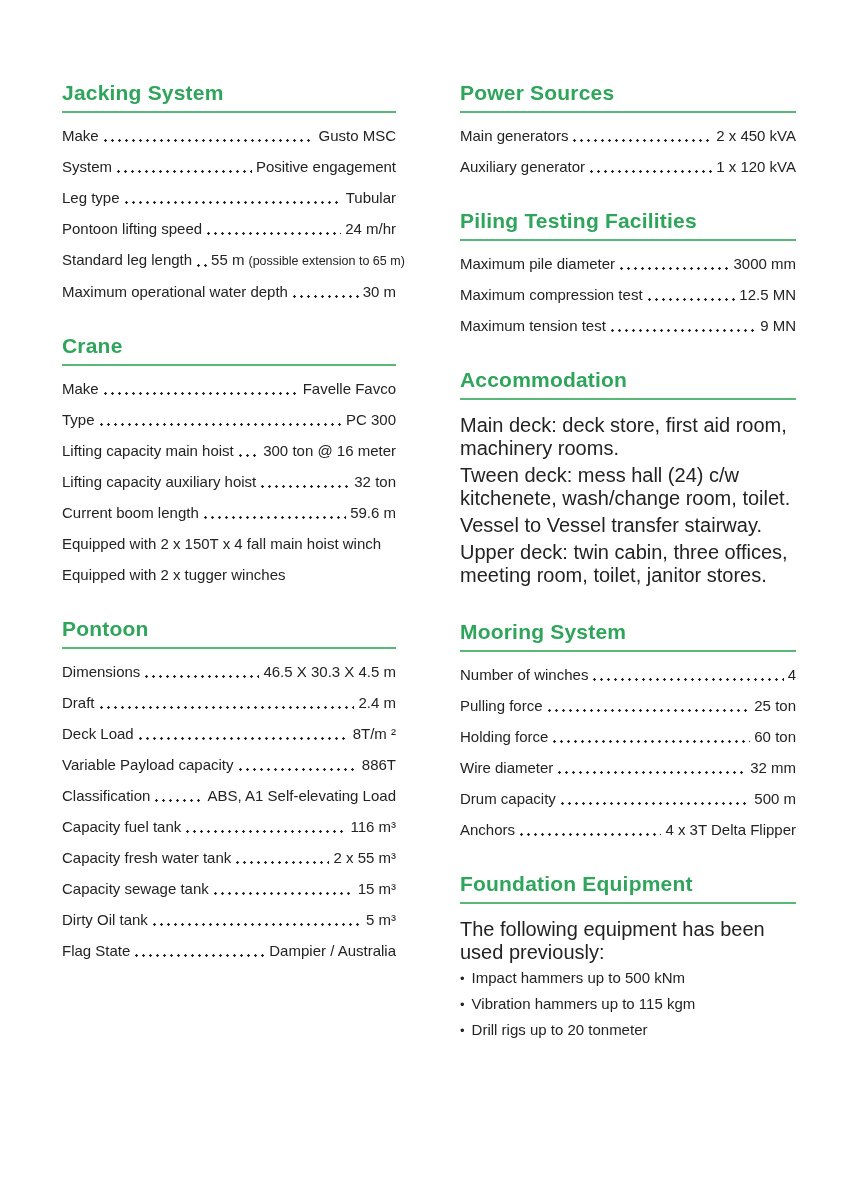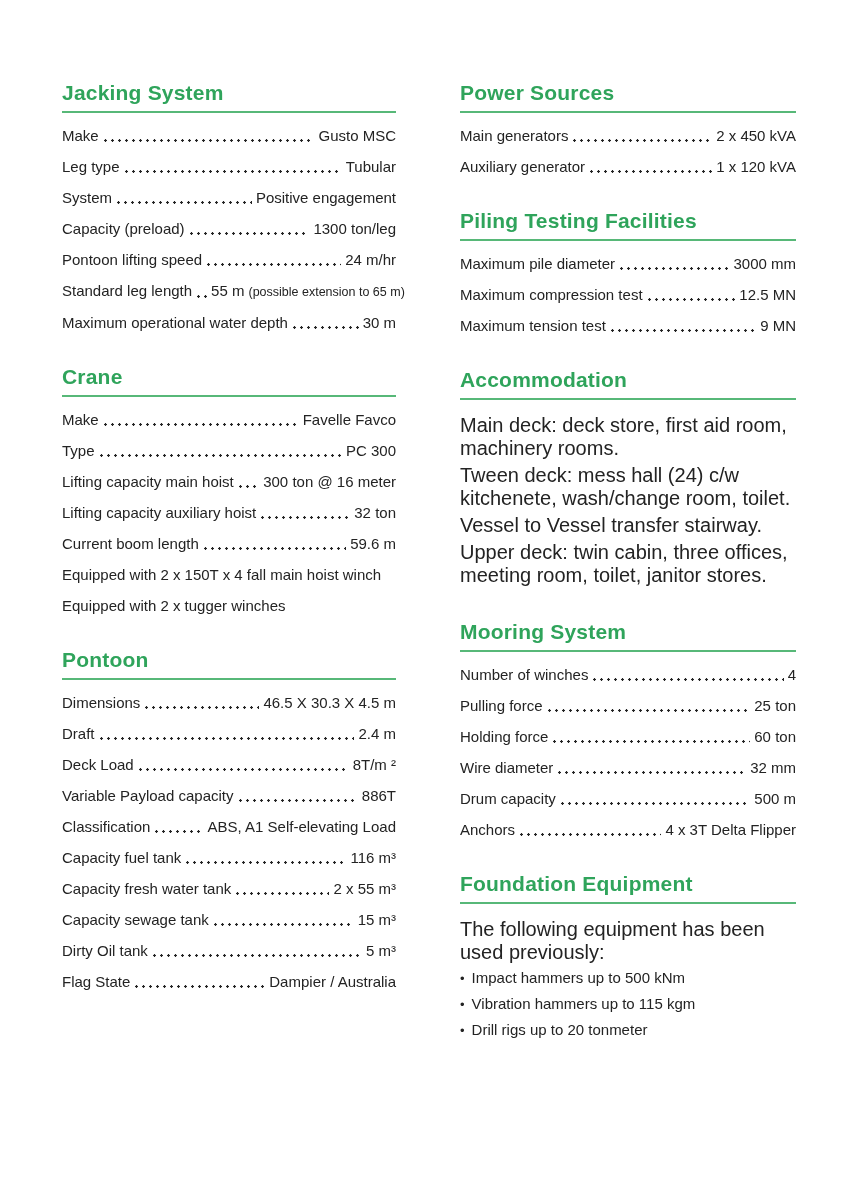--- a/index.html
+++ b/index.html
@@ -56,33 +56,28 @@
   <div class="col col-left" id="col-left">
       <section class="section">
         <h2 class="section-title">Jacking System</h2>
         <div class="rule"></div>
         <div class="spec-row">
           <span class="spec-label">Make</span>
           <span class="spec-leader"></span>
           <span class="spec-value">Gusto MSC</span>
         </div>
         <div class="spec-row">
+          <span class="spec-label">System</span>
+          <span class="spec-leader"></span>
+          <span class="spec-value">Positive engagement</span>
+        </div>
+        <div class="spec-row">
           <span class="spec-label">Leg type</span>
           <span class="spec-leader"></span>
           <span class="spec-value">Tubular</span>
-        </div>
-        <div class="spec-row">
-          <span class="spec-label">System</span>
-          <span class="spec-leader"></span>
-          <span class="spec-value">Positive engagement</span>
-        </div>
-        <div class="spec-row">
-          <span class="spec-label">Capacity (preload)</span>
-          <span class="spec-leader"></span>
-          <span class="spec-value">1300 ton/leg</span>
         </div>
         <div class="spec-row">
           <span class="spec-label">Pontoon lifting speed</span>
           <span class="spec-leader"></span>
           <span class="spec-value">24 m/hr</span>
         </div>
         <div class="spec-row">
           <span class="spec-label">Standard leg length</span>
           <span class="spec-leader"></span>
           <span class="spec-value">55 m</span>

